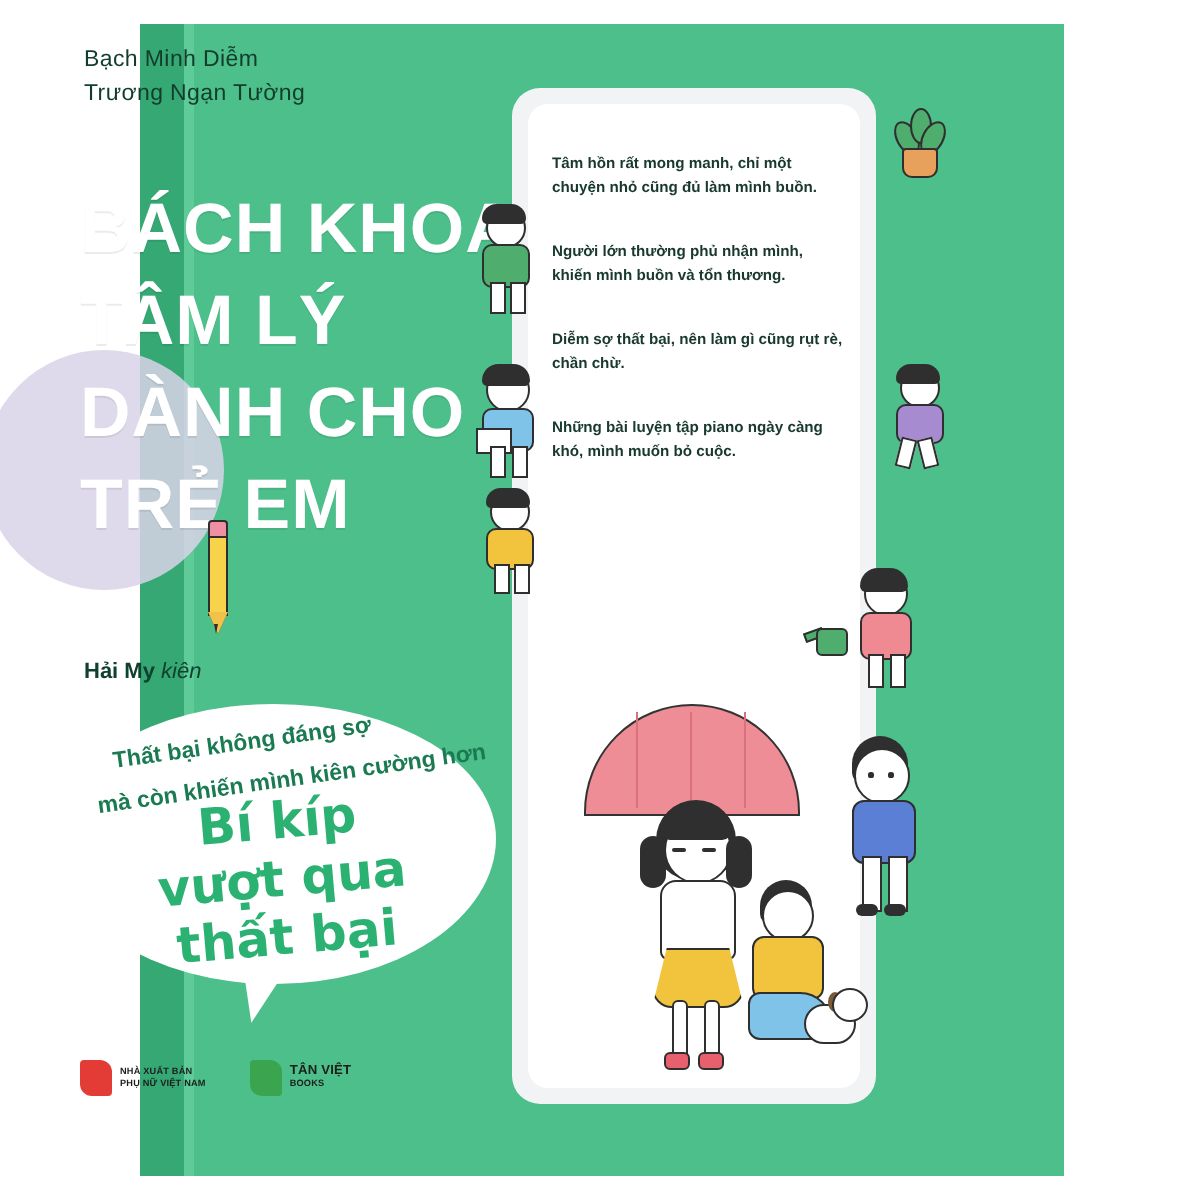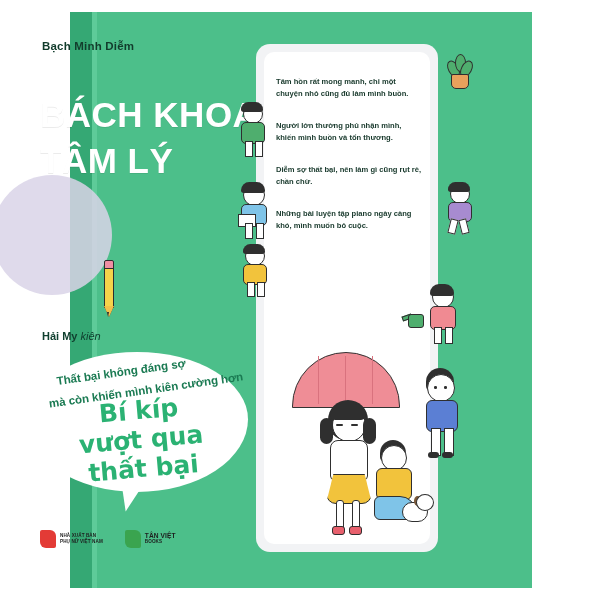--- a/index.html
+++ b/index.html
@@ -57,25 +57,25 @@
     height: 120px;
     border-radius: 50%;
     background: #d9d3e8;
     opacity: .85;
   }
 
   
   .authors {
     position: absolute;
     left: 42px;
-    top: 38px;
+    top: 22px;
     color: #123c2c;
     font-size: 11.5px;
     line-height: 17px;
-    font-weight: bold;
+    font-weight: normal;
     letter-spacing: .2px;
   }
 
   
   .title {
     position: absolute;
     left: 40px;
     top: 92px;
     width: 260px;
     color: #ffffff;
@@ -451,25 +451,28 @@
 
   <div class="book">
     <div class="spine"></div>
     <div class="spine-inner"></div>
   </div>
 
   <div class="light-blob"></div>
 
   <div class="authors">
     <div>Bạch Minh Diễm</div>
+    <div>Trương Ngạn Tường</div>
   </div>
 
   <div class="title">
     <div>BÁCH KHOA</div>
     <div>TÂM LÝ</div>
+    <div>DÀNH CHO</div>
+    <div>TRẺ EM</div>
   </div>
 
   <div class="pencil">
     <div class="eraser"></div>
     <div class="body"></div>
     <div class="tip"></div>
     <div class="lead"></div>
   </div>
 
   <div class="translator">

